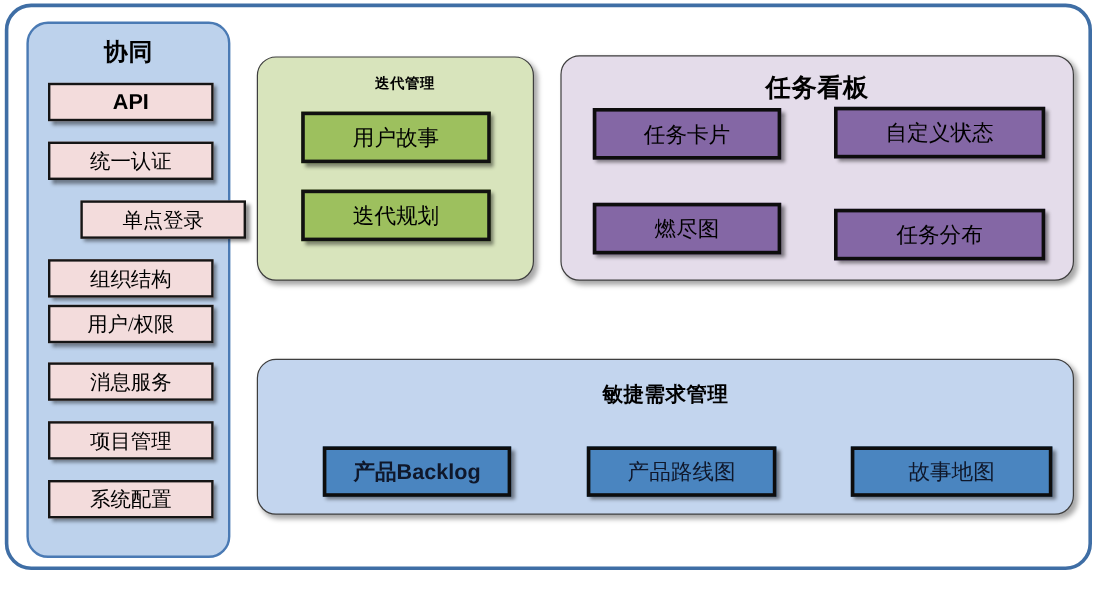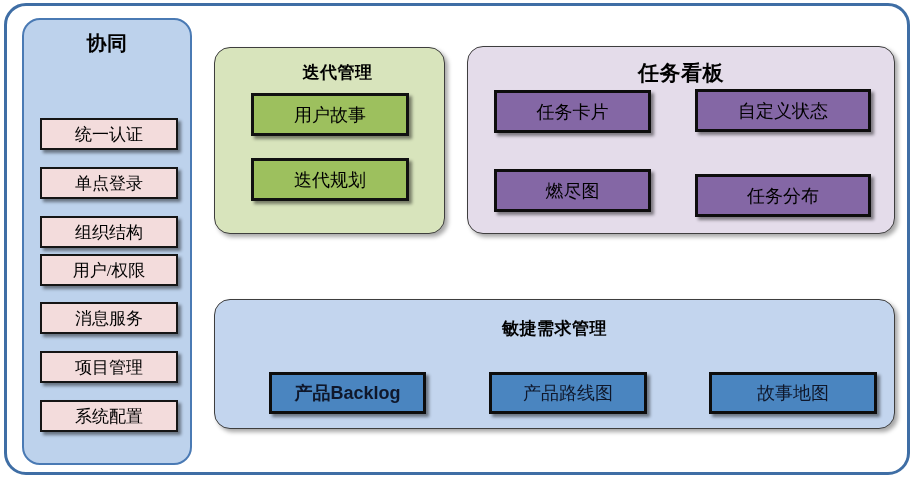--- a/index.html
+++ b/index.html
@@ -91,21 +91,21 @@
 
   
   #panel-iteration {
     left: 214px;
     top: 47px;
     width: 231px;
     height: 187px;
     background: #d8e4bc;
     border-color: #3e3e3e;
   }
-  #panel-iteration .panel-title { top: 13px; font-size: 17px; padding-left: 16px; }
+  #panel-iteration .panel-title { top: 13px; font-size: 12px; padding-left: 16px; }
   .green-item {
     position: absolute;
     left: 36px;
     width: 158px;
     height: 43px;
     background: #9dc05e;
     border: 3px solid #111111;
     box-sizing: border-box;
     box-shadow: 3px 3px 3px rgba(0,0,0,0.45);
     display: flex;
@@ -178,22 +178,23 @@
 </head>
 <body>
 
 <div id="canvas">
 
   <div id="outer-frame"></div>
 
   <div class="panel" id="sidebar">
     <div class="panel-title" id="sidebar-title">协同</div>
 
+    <div class="side-item bold-label" style="top:49px;">API</div>
     <div class="side-item" style="top:98px;">统一认证</div>
-    <div class="side-item" style="top:147px;">单点登录</div>
+    <div class="side-item" style="top:147px;margin-left:27px;">单点登录</div>
     <div class="side-item" style="top:196px;">组织结构</div>
     <div class="side-item" style="top:234px;">用户/权限</div>
     <div class="side-item" style="top:282px;">消息服务</div>
     <div class="side-item" style="top:331px;">项目管理</div>
     <div class="side-item" style="top:380px;">系统配置</div>
   </div>
 
   <div class="panel" id="panel-iteration">
     <div class="panel-title">迭代管理</div>
 

